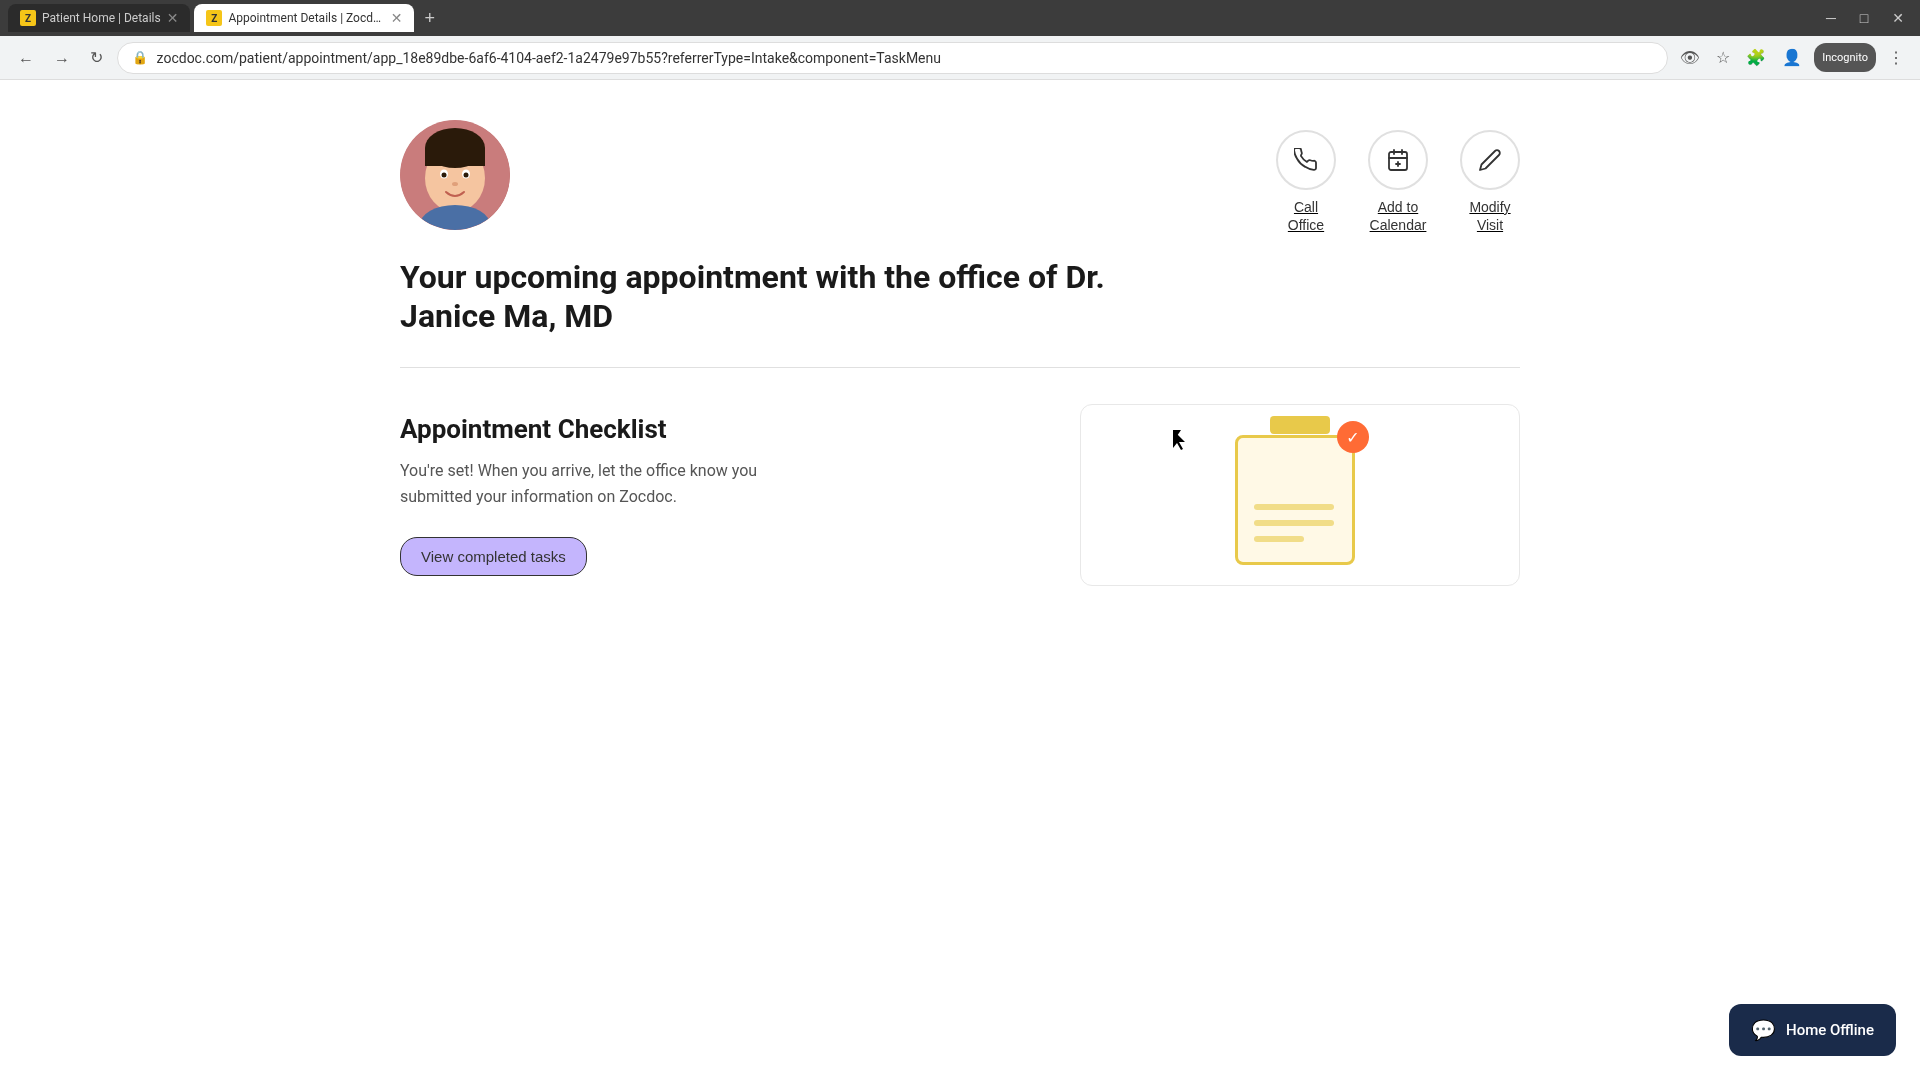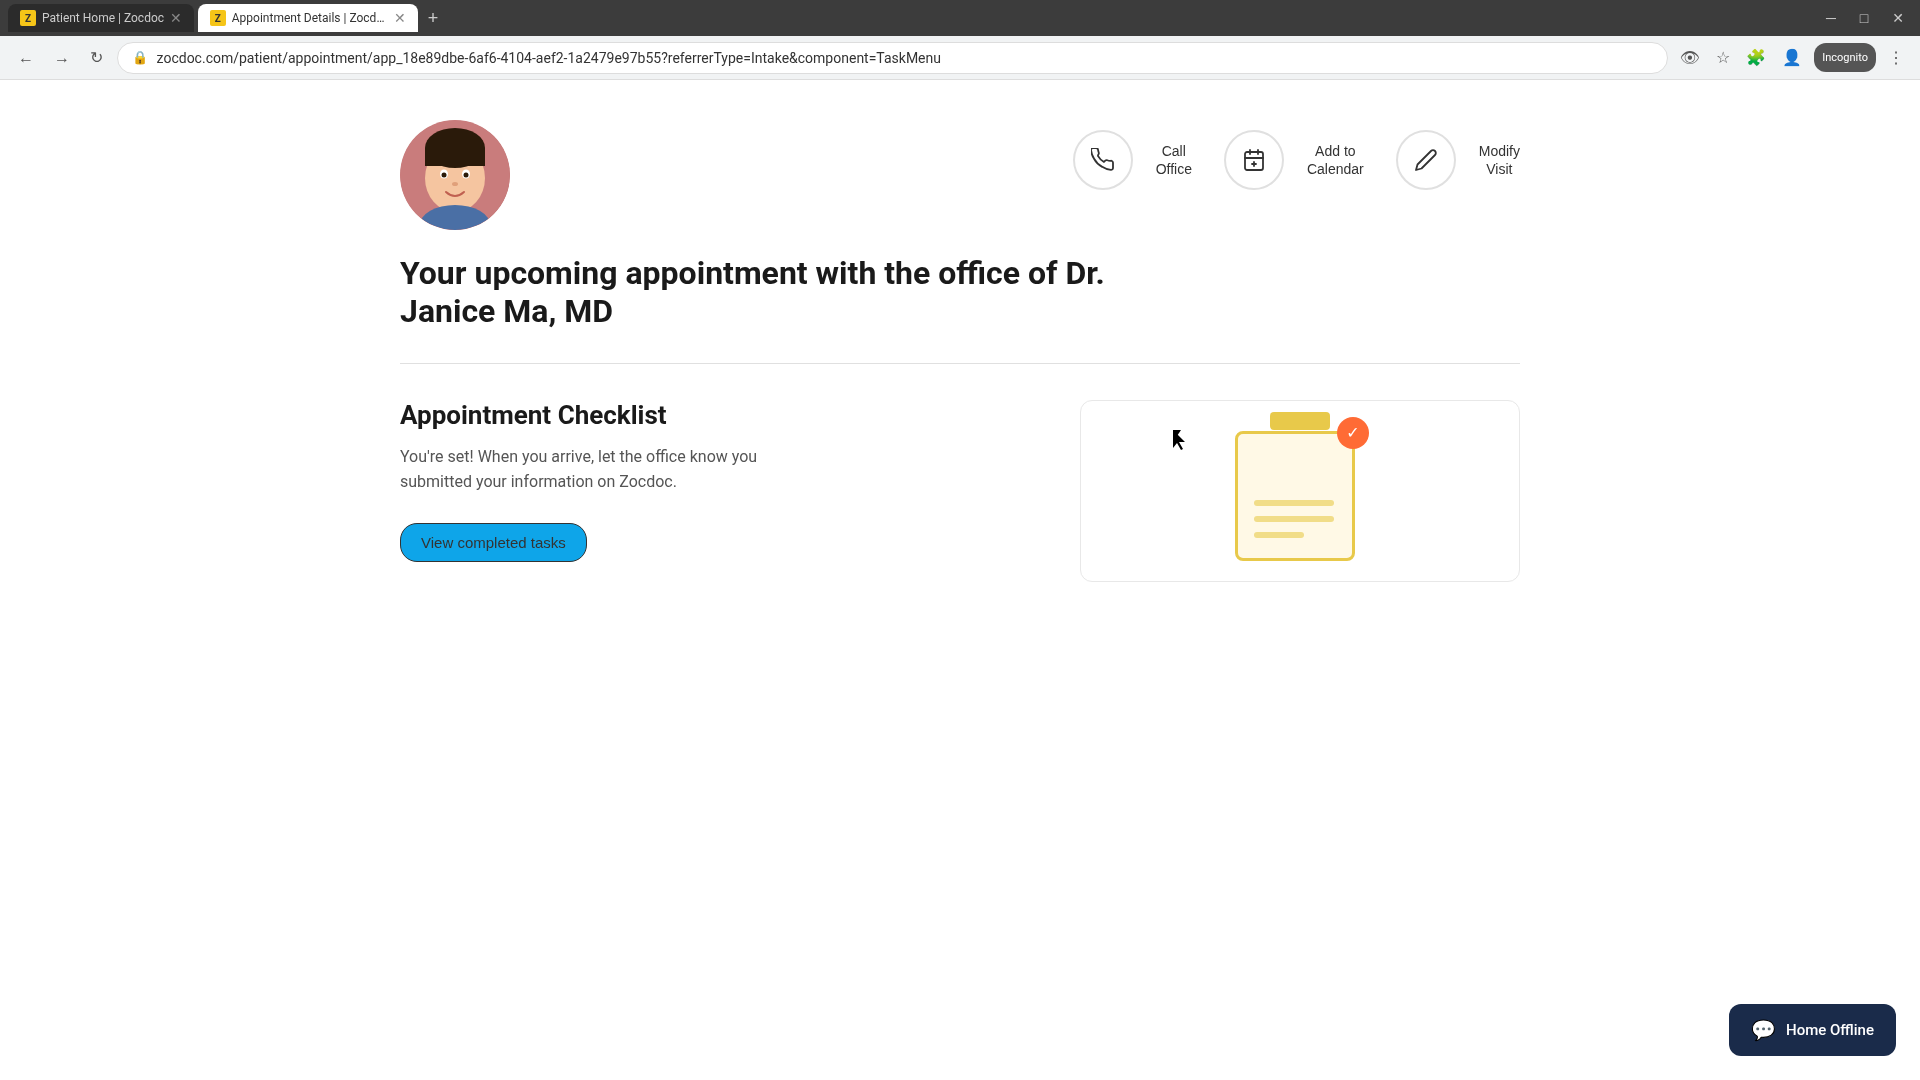--- a/index.html
+++ b/index.html
@@ -29,39 +29,39 @@
     
     .page-content { background: #fff; padding: 40px 160px; max-width: 1440px; margin: 0 auto; position: relative; }
 
     
     .appointment-header { display: flex; align-items: flex-start; justify-content: space-between; margin-bottom: 24px; }
     .avatar-placeholder { width: 110px; height: 110px; border-radius: 50%; background: linear-gradient(135deg, #d4a0a0 0%, #c97c7c 50%, #b86060 100%); display: flex; align-items: center; justify-content: center; font-size: 40px; color: #fff; overflow: hidden; position: relative; }
     
     .face-svg { width: 110px; height: 110px; border-radius: 50%; }
 
     .action-buttons { display: flex; gap: 32px; align-items: flex-start; margin-top: 10px; }
-    .action-btn { display: flex; flex-direction: row; align-items: center; gap: 23px; cursor: pointer; border: none; background: none; }
+    .action-btn { display: flex; flex-direction: column; align-items: center; gap: 8px; cursor: pointer; border: none; background: none; text-decoration: underline; }
     .action-btn-circle { width: 60px; height: 60px; border-radius: 50%; border: 2px solid #e0e0e0; display: flex; align-items: center; justify-content: center; font-size: 22px; color: #333; background: #fff; }
     .action-btn-label { font-size: 14px; color: #333; text-align: center; line-height: 1.3; }
 
     .appointment-title { font-size: 32px; font-weight: 700; color: #1a1a1a; line-height: 1.2; margin-bottom: 32px; max-width: 800px; }
 
     .appointment-details { display: flex; gap: 80px; margin-bottom: 40px; }
     .detail-group { display: flex; flex-direction: column; gap: 6px; }
     .detail-label { font-size: 17px; color: #555; }
     .detail-value { font-size: 17px; color: #1a1a1a; font-weight: 500; }
 
     .divider { border: none; border-top: 1.5px solid #e0e0e0; margin: 24px 0 36px 0; }
 
     
-    .checklist-section { display: flex; align-items: flex-start; gap: 40px; }
+    .checklist-section { display: flex; align-items: center; gap: 40px; }
     .checklist-left { flex: 1; }
     .checklist-title { font-size: 26px; font-weight: 700; color: #1a1a1a; margin-bottom: 14px; }
     .checklist-desc { font-size: 16px; color: #555; line-height: 1.6; margin-bottom: 28px; max-width: 420px; }
-    .view-tasks-btn { border: 1.5px solid #333; background: #0ea5e9; color: #333; font-size: 15px; padding: 10px 20px; border-radius: 17px; cursor: pointer; font-weight: 500; }
+    .view-tasks-btn { border: 1.5px solid #333; background: #c4b5fd; color: #333; font-size: 15px; padding: 10px 20px; border-radius: 17px; cursor: pointer; font-weight: 500; }
 
     .checklist-right { width: 440px; min-height: 170px; border: 1.5px solid #e8e8e8; border-radius: 12px; display: flex; align-items: center; justify-content: center; padding: 20px; }
 
     
     .clipboard-illustration { position: relative; width: 130px; height: 140px; }
     .clipboard-body { width: 120px; height: 130px; background: #fff9e6; border: 3px solid #e8c94a; border-radius: 8px; position: absolute; bottom: 0; left: 0; }
     .clipboard-top { width: 60px; height: 18px; background: #e8c94a; border-radius: 4px; position: absolute; top: -9px; left: 50%; transform: translateX(-50%); }
     .clipboard-lines { position: absolute; bottom: 20px; left: 16px; display: flex; flex-direction: column; gap: 10px; }
     .clipboard-line { width: 80px; height: 6px; background: #e8c94a; border-radius: 3px; opacity: 0.6; }
     .checkmark-badge { width: 32px; height: 32px; background: #ff6b35; border-radius: 50%; display: flex; align-items: center; justify-content: center; color: #fff; font-size: 16px; position: absolute; top: -4px; right: -4px; z-index: 2; }
@@ -75,21 +75,21 @@
     .cursor::before { content: ''; position: absolute; border-left: 2px solid #000; border-bottom: 1px solid #000; width: 0; height: 0; border-top: 12px solid #000; border-right: 8px solid transparent; border-bottom: 8px solid transparent; border-left: 0; border-top-color: #000; }
   </style>
 </head>
 <body>
 
 <div class="browser-chrome">
 
   <div class="browser-titlebar">
     <div class="tab">
       <div class="tab-favicon">Z</div>
-      <span class="tab-title">Patient Home | Zocdoc</span>
+      <span class="tab-title">Patient Home | Details</span>
       <span class="tab-close">✕</span>
     </div>
     <div class="tab active">
       <div class="tab-favicon">Z</div>
       <span class="tab-title">Appointment Details | Zocdoc</span>
       <span class="tab-close">✕</span>
     </div>
     <button class="new-tab-btn">+</button>
     <div class="window-controls">
       <button class="win-btn">─</button>

